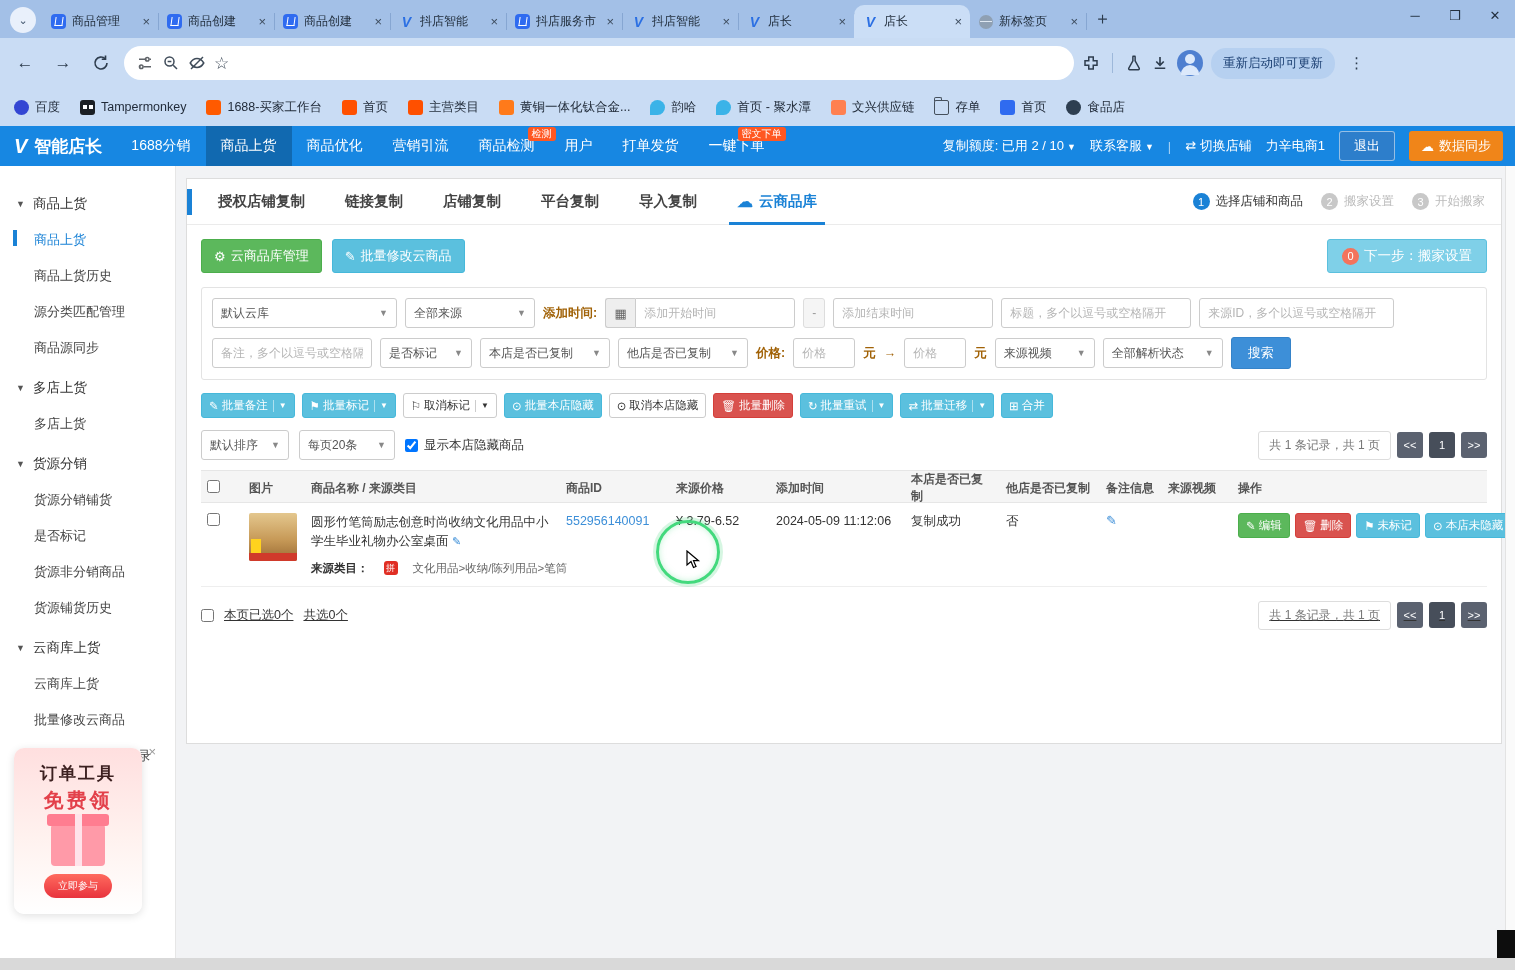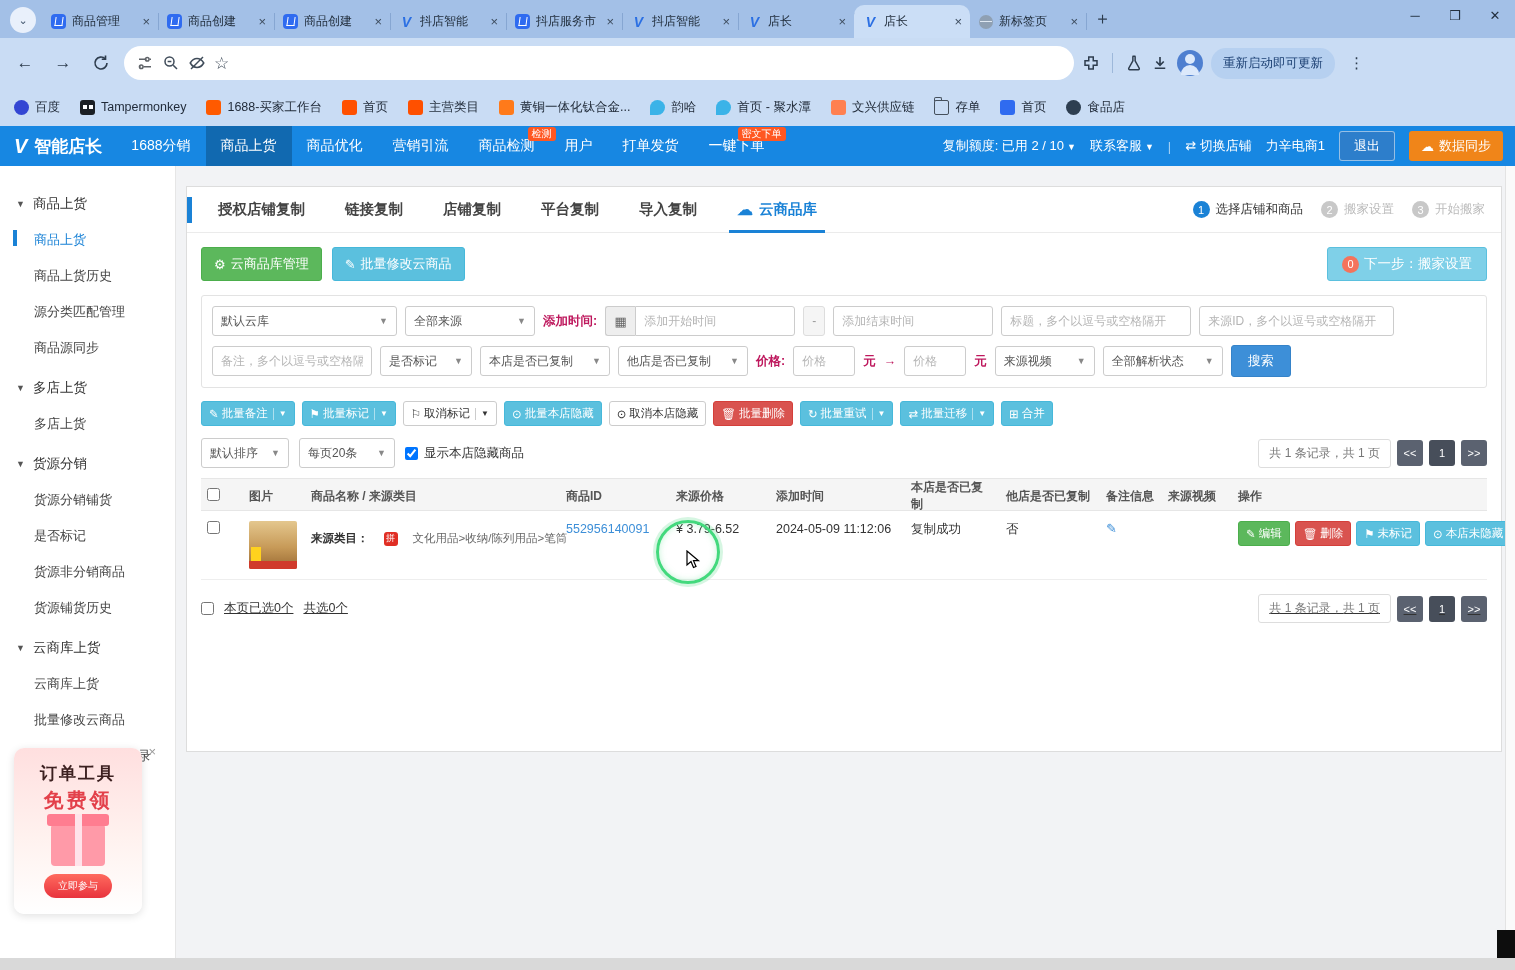--- a/index.html
+++ b/index.html
@@ -70,21 +70,21 @@
   #sidebar { position:absolute; left:0; top:166px; width:176px; bottom:0; background:#fff; border-right:1px solid #e6e6e6; padding-top:20px; }
   .side-group { margin-bottom:4px; }
   .side-group-hd { display:flex; align-items:center; gap:8px; padding:9px 16px; font-size:13.5px; color:#333; }
   .side-group-hd .tri { font-size:9px; color:#555; }
   .side-item { padding:9px 10px 9px 34px; font-size:13px; color:#444; position:relative; }
   .side-item.active { color:#1a82d6; }
   .side-item.active::before { content:""; position:absolute; left:13px; top:8px; width:4px; height:16px; background:#1a82d6; }
 
   
   #main { position:absolute; left:176px; top:166px; right:0; bottom:0; background:#f2f3f5; }
-  #card { position:absolute; left:10px; top:20px; width:1316px; height:566px; background:#fff; border:1px solid #ddd; }
+  #card { position:absolute; left:10px; top:12px; width:1316px; height:566px; background:#fff; border:1px solid #ddd; }
 
   .ctabs { height:46px; display:flex; align-items:center; border-bottom:1px solid #ebebeb; padding-right:16px; }
   .ctabs-caret { width:5px; height:26px; background:#1a82d6; margin-right:6px; flex:none; }
   .ctab2 { font-size:14.5px; font-weight:bold; color:#444; padding:0 20px; height:46px; display:flex; align-items:center; gap:6px; position:relative; white-space:nowrap; }
   .ctab2.active { color:#1a82d6; }
   .ctab2.active::after { content:""; position:absolute; left:12px; right:12px; bottom:0; height:3px; background:#1a82d6; }
   .cloud-ic { color:#1a82d6; font-size:16px; }
   .steps { margin-left:auto; display:flex; align-items:center; gap:18px; font-size:12.5px; }
   .step { display:flex; align-items:center; gap:6px; color:#bbb; }
   .step .num { width:17px; height:17px; border-radius:50%; background:#c8c8c8; color:#fff; font-size:11px; display:flex; align-items:center; justify-content:center; }
@@ -102,21 +102,21 @@
   .next-btn { margin-left:auto; background:#7fd0e8; border-color:#5bc0de; color:#fff; font-size:13.5px; padding:7px 14px; }
   .badge-0 { width:17px; height:17px; border-radius:50%; background:#f4735c; color:#fff; font-size:11px; display:flex; align-items:center; justify-content:center; }
 
   .filter-box { border:1px solid #e3e3e3; border-radius:3px; margin-top:14px; padding:10px; }
   .f-row { display:flex; align-items:center; gap:8px; }
   .f-row + .f-row { margin-top:9px; }
   .sel { height:30px; border:1px solid #ccc; border-radius:3px; background:#fff; display:inline-flex; align-items:center; justify-content:space-between; padding:0 8px; font-size:12px; color:#555; flex:none; }
   .sel .tri { color:#888; font-size:9px; margin-left:6px; }
   .inp { height:30px; border:1px solid #ccc; border-radius:3px; padding:0 8px; font-size:12px; color:#555; background:#fff; }
   .inp::placeholder { color:#b5b5b5; }
-  .f-label { font-weight:bold; color:#be185d; font-size:12.5px; white-space:nowrap; }
+  .f-label { font-weight:bold; color:#a16207; font-size:12.5px; white-space:nowrap; }
   .addon { height:30px; width:30px; background:#eee; border:1px solid #ccc; border-right:none; border-radius:3px 0 0 3px; display:flex; align-items:center; justify-content:center; color:#666; font-size:13px; }
   .inp.joined { border-radius:0 3px 3px 0; }
   .dash { color:#999; background:#f5f5f5; border:1px solid #ddd; height:30px; width:22px; display:flex; align-items:center; justify-content:center; border-radius:3px; font-size:12px; }
 
   .batch-row { display:flex; align-items:center; gap:7px; margin-top:13px; }
   .btn-xs { padding:4px 7px; font-size:11.5px; gap:3px; }
   .btn-xs .split { width:1px; height:12px; background:rgba(255,255,255,.5); margin:0 2px; }
   .btn-plain .split { background:#ccc; }
   .btn-xs .tri { font-size:8px; }
 
@@ -596,20 +596,21 @@
           <div>备注信息</div>
           <div>来源视频</div>
           <div>操作</div>
         </div>
         <div class="tbl-row">
           <div><input type="checkbox" style=""></div>
           <div>
               <div class="prod-img"></div>
             </div>
           <div>
+            <div class="prod-title"><span>圆形竹笔筒励志创意时尚收纳文化用品中小学生毕业礼物办公室桌面</span> <span class="ext-ic">✎</span></div>
             <div class="cat-line">
               <b>来源类目：</b>
               <span class="pdd-ic">拼</span>
               <span>文化用品&gt;收纳/陈列用品&gt;笔筒</span>
             </div>
           </div>
           <div><span class="id-link">552956140091</span></div>
           <div><span class="cell-txt">¥ 3.79-6.52</span></div>
           <div><span class="cell-txt">2024-05-09 11:12:06</span></div>
           <div><span class="cell-txt">复制成功</span></div>

